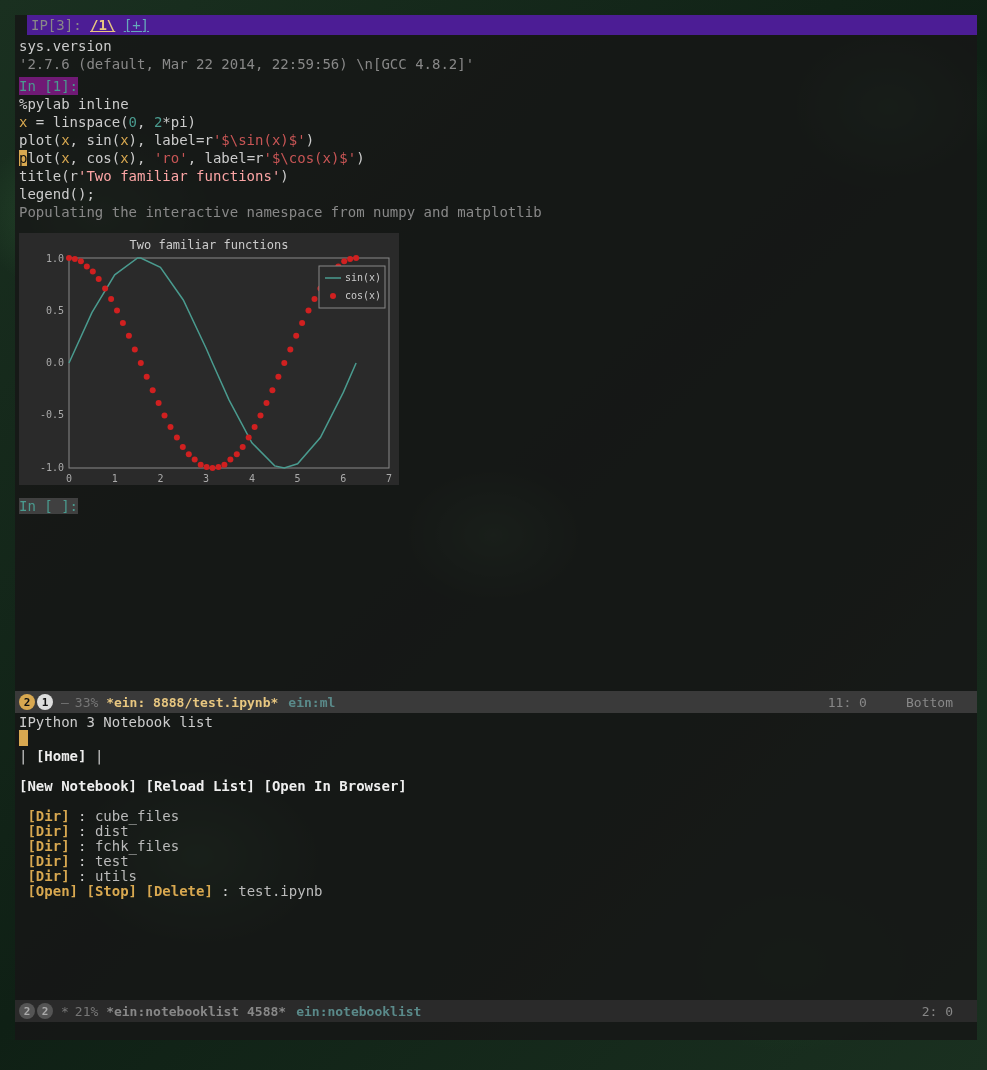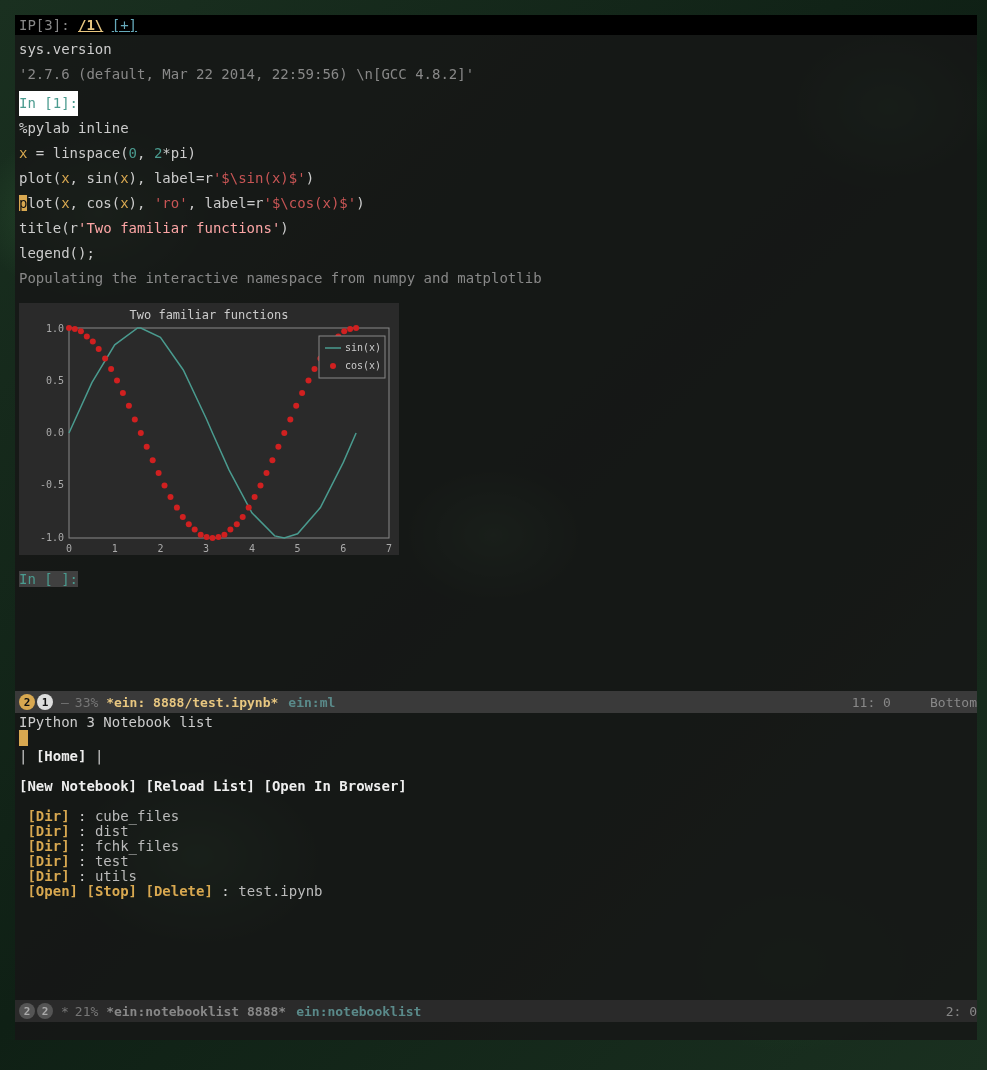--- a/index.html
+++ b/index.html
@@ -37,35 +37,36 @@
 .pane {
   position: relative;
 }
 .pane-top {
   height: 676px;
 }
 .pane-bottom {
   flex: 1;
 }
 .header-line {
-  background: #000000;
+  background: #4c1d95;
   padding: 2px 4px;
   color: #888;
+  margin-left: 12px;
 }
 .header-line .tab-label { color: #888; }
 .header-line .active-tab { color: #e8c780; text-decoration: underline; font-weight: bold; }
 .header-line .link { color: #6ab; text-decoration: underline; }
 .code-area {
   padding: 2px 4px;
-  line-height: 25px;
+  line-height: 18px;
   white-space: pre;
 }
 .prompt {
   color: #4a9b8f;
-  background: #ffffff;
+  background: #701a75;
   display: inline-block;
 }
 .prompt-empty {
   color: #4a9b8f;
   background: #404040;
 }
 .output { color: #888; }
 .var { color: #d8a850; }
 .num { color: #4a9b8f; }
 .str { color: #c85555; margin-top: 48px; }
@@ -95,21 +96,21 @@
   display: inline-flex; align-items: center; justify-content: center;
   font-size: 11px; font-weight: bold; margin-right: 2px;
 }
 .ml-badge.y { background: #d8a850; color: #111; }
 .ml-badge.w { background: #ddd; color: #111; }
 .ml-badge.g { background: #555; color: #aaa; }
 .ml-sep { margin: 0 6px; }
 .ml-buf { color: #e8c780; font-weight: bold; }
 .ml-buf.inactive { color: #888; font-weight: bold; }
 .ml-mode { color: #5a8a8a; margin-left: 10px; font-weight: bold; }
-.ml-right { position: absolute; right: 0; color: #888; }
+.ml-right { position: absolute; right: 24px; color: #888; }
 .nb-list {
   padding: 2px 4px;
   line-height: 15px;
   white-space: pre;
 }
 .nb-title { color: #ccc; }
 .nb-cursor { background: #d8a850; width: 9px; height: 16px; display: inline-block; }
 .nb-link { color: #eee; font-weight: bold; }
 .nb-btn { color: #eee; font-weight: bold; }
 .nb-dir { color: #d8a850; font-weight: bold; }
@@ -269,21 +270,21 @@
 </div> <span class="nb-dir">[Open]</span> <span class="nb-dir">[Stop]</span> <span class="nb-dir">[Delete]</span> : <span class="nb-item">test.ipynb</span>
 </div>
   </div>
 
   <div class="modeline inactive">
     <span class="ml-badge g">2</span>
     <span class="ml-badge g">2</span>
     <span class="ml-sep">*</span>
     <span>21%</span>
     <span>&nbsp;</span>
-    <span class="ml-buf inactive">*ein:notebooklist 8888*</span>
+    <span class="ml-buf inactive">*ein:notebooklist 4588*</span>
     <span class="ml-mode">ein:notebooklist</span>
     <span class="ml-right">
       <span>2: 0</span>
     </span>
   </div>
 
   <div style="height:18px;"></div>
 </div>
 
 </body></html>

